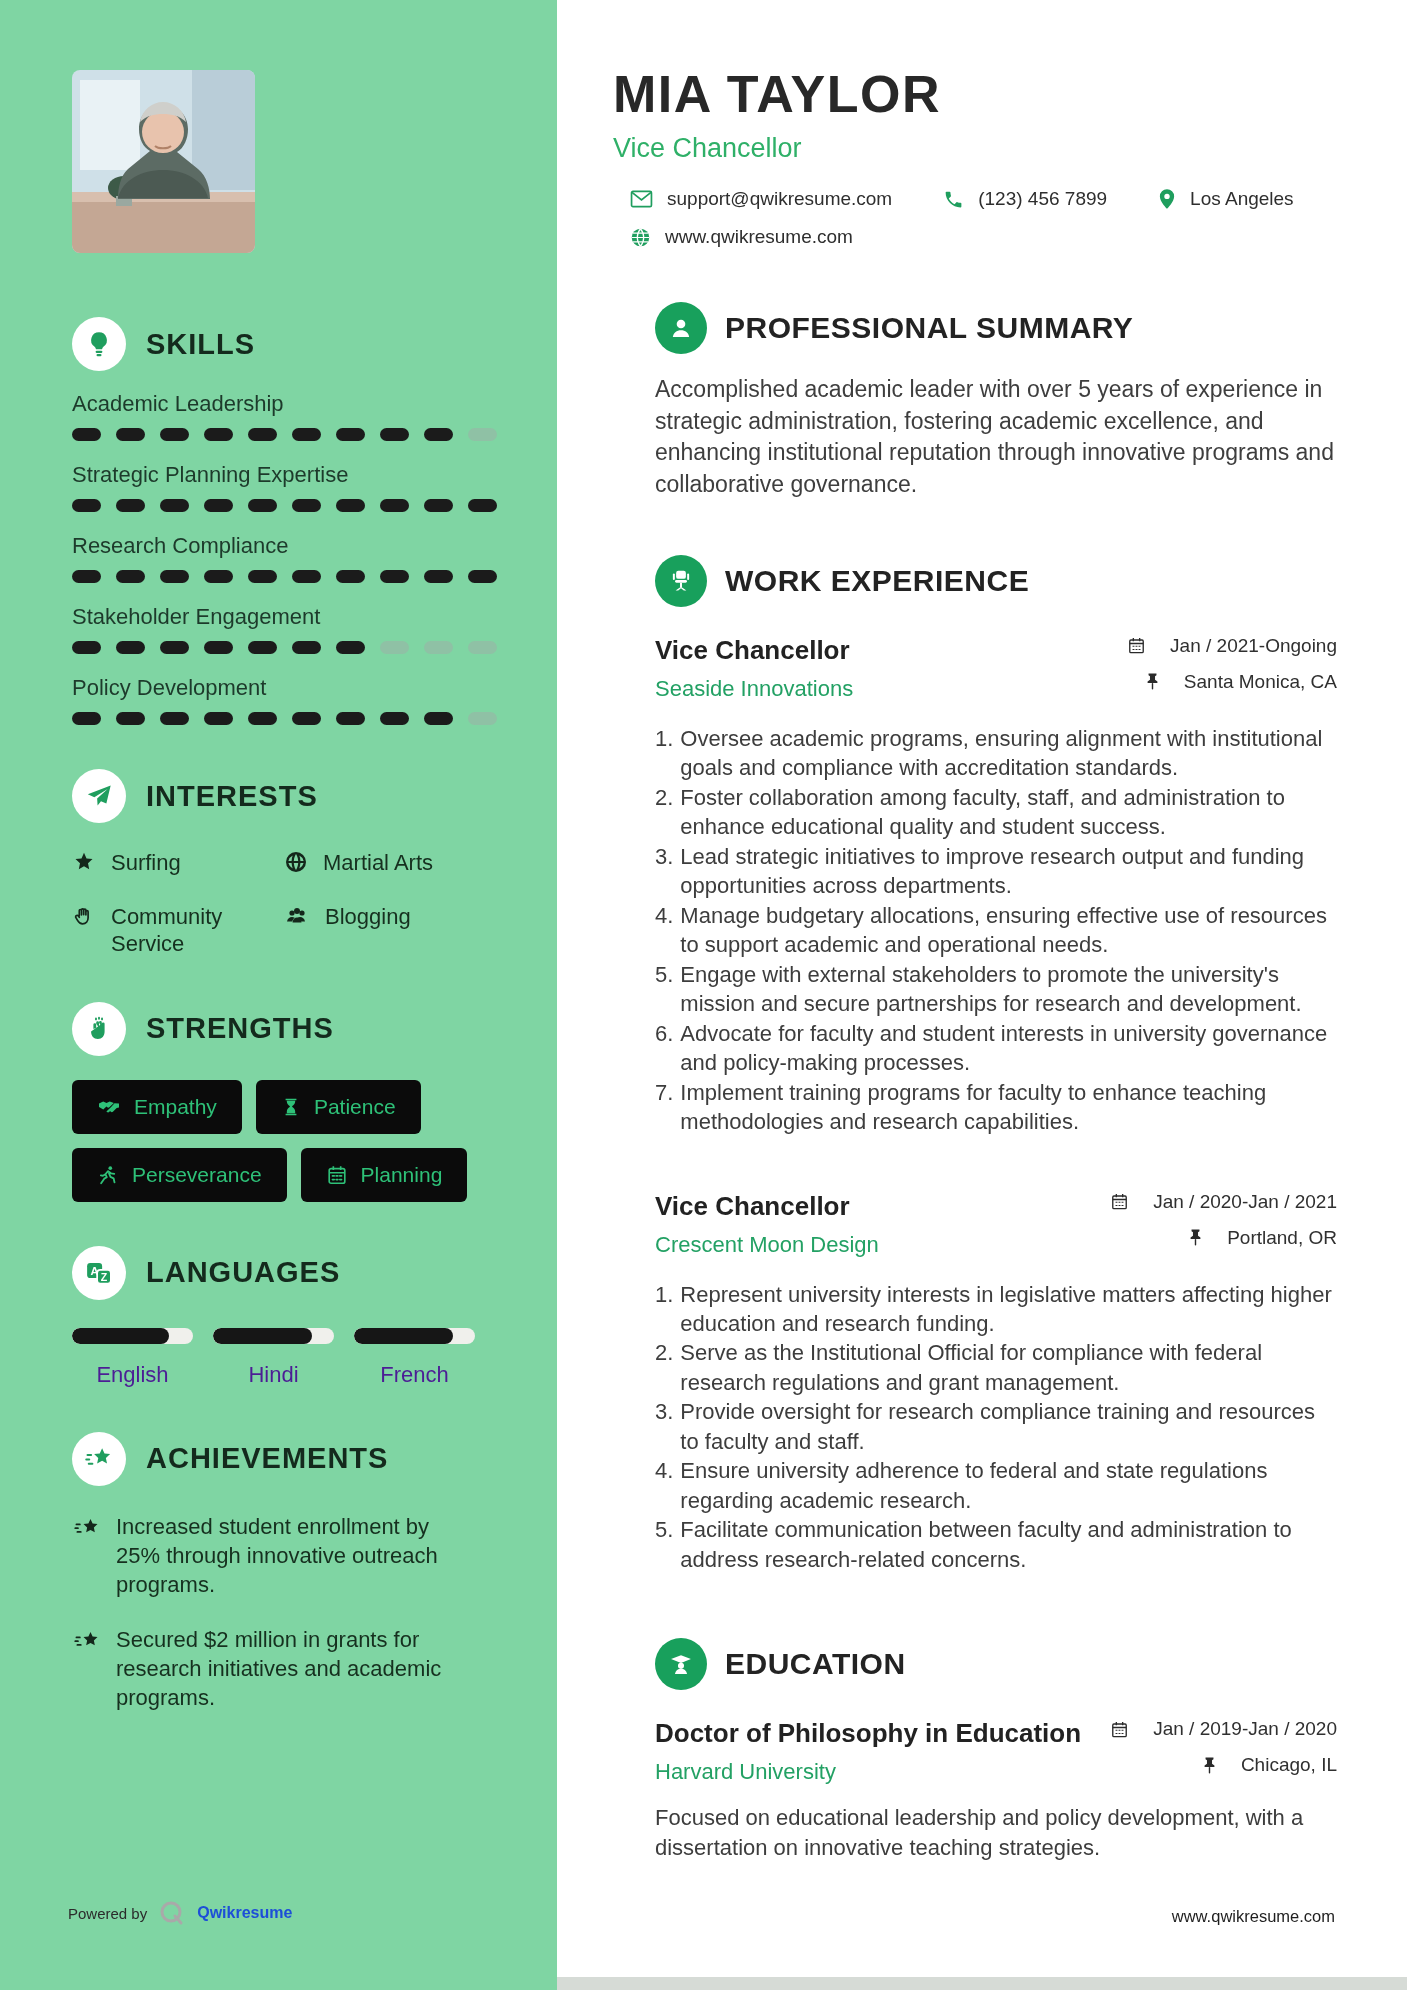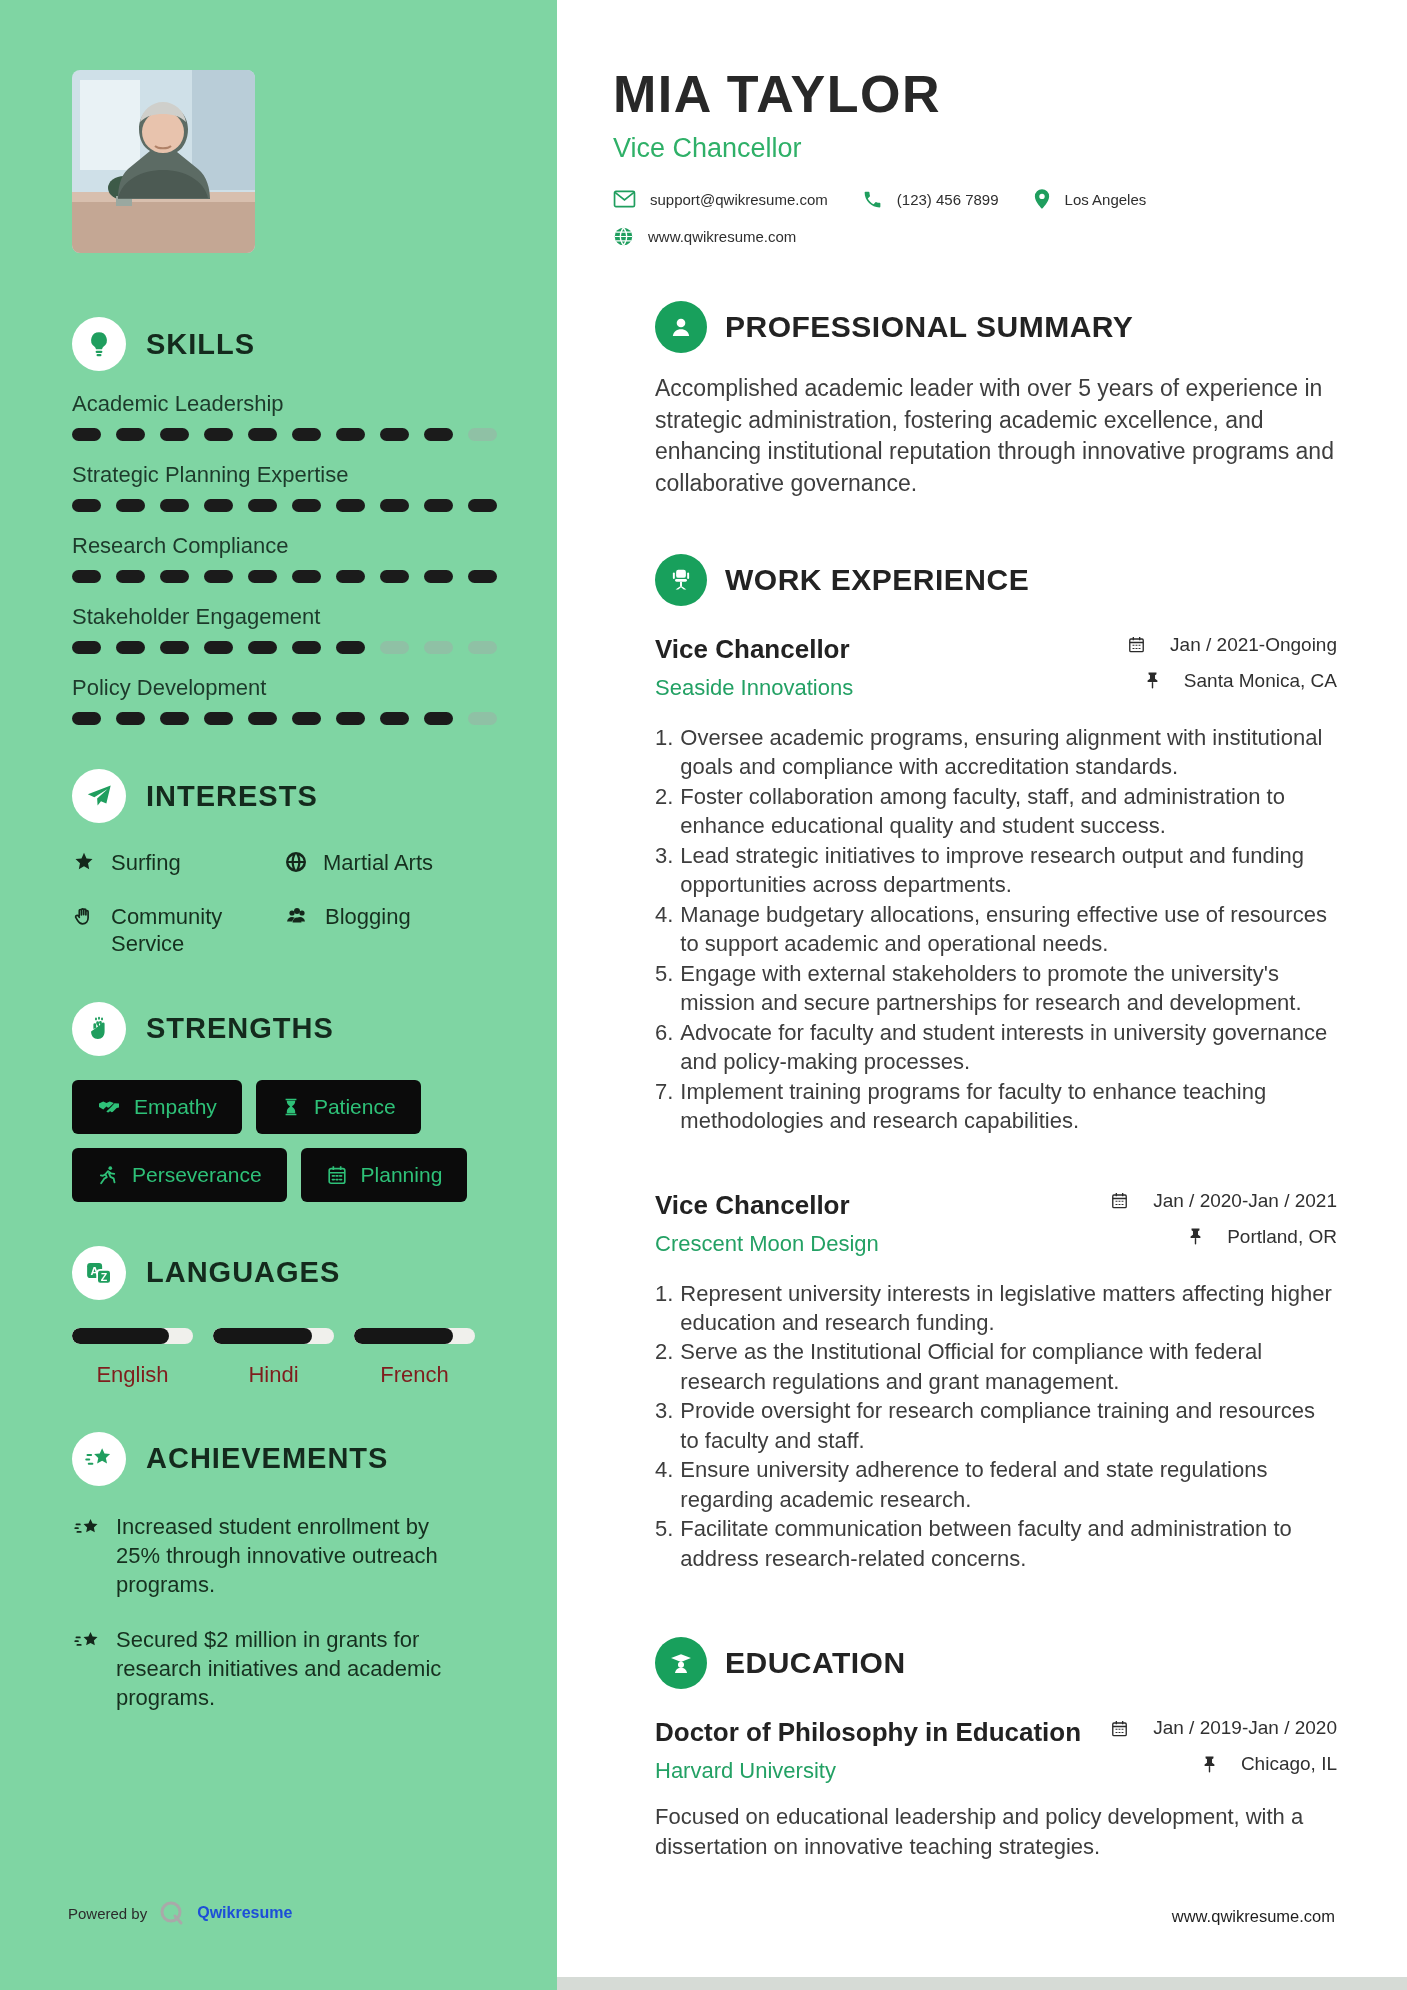--- a/index.html
+++ b/index.html
@@ -28,38 +28,38 @@
   .interest { display:flex; gap:15px; align-items:flex-start; font-size:22px; color:#16301f; line-height:1.25; }
   .interest .ico { flex:0 0 auto; margin-top:1px; }
 
   .pills { display:flex; flex-wrap:wrap; gap:14px; margin-top:24px; max-width:430px; }
   .pill { display:inline-flex; align-items:center; gap:13px; height:54px; padding:0 25px; background:#0b0b0b; border-radius:6px; color:#2ec178; font-size:21px; font-weight:500; }
 
   .langs { display:flex; gap:20px; margin-top:28px; }
   .lang { width:121px; }
   .lang-bar { height:16px; border-radius:8px; background:#f0f0ec; overflow:hidden; }
   .lang-fill { height:100%; background:#161616; border-radius:8px; }
-  .lang-name { text-align:center; margin-top:18px; font-size:22px; color:#7f1d1d; }
+  .lang-name { text-align:center; margin-top:18px; font-size:22px; color:#4c1d95; }
 
   .ach-item { display:flex; gap:14px; margin-top:26px; }
   .ach-item .ico { flex:0 0 auto; margin-top:2px; }
   .ach-text { font-size:22px; color:#16301f; line-height:1.32; max-width:330px; }
 
   .side-footer { position:absolute; left:68px; bottom:62px; display:flex; align-items:center; gap:10px; }
   .powered { font-size:15px; color:#2b2b2b; }
   .brand-link { font-size:16px; font-weight:700; color:#1d4ed8; }
 
   
   .main { position:absolute; left:557px; top:0; right:0; bottom:0; padding:64px 70px 0 56px; }
   .name { font-size:52px; font-weight:800; color:#282828; letter-spacing:1.5px; }
   .role { font-size:27px; color:#2fb068; margin-top:9px; font-weight:500; }
 
   .contact-row { display:flex; align-items:center; gap:34px; margin-top:24px; }
   .contact-row + .contact-row { margin-top:16px; }
-  .contact { display:flex; align-items:center; gap:14px; font-size:15px; color:#2e2e2e; font-weight:500; }
+  .contact { display:flex; align-items:center; gap:14px; font-size:19px; color:#2e2e2e; font-weight:500;margin-left:17px; }
 
   .section { margin-top:54px;margin-left:42px; }
   .sec-header { display:flex; align-items:center; gap:18px; }
   .sec-badge { width:52px; height:52px; border-radius:50%; background:#18a05c; display:flex; align-items:center; justify-content:center; flex:0 0 auto; }
   .sec-title { font-size:30px; font-weight:700; color:#232323; letter-spacing:0.5px; }
 
   .summary-text { margin-top:20px; font-size:23px; line-height:1.38; color:#3e3e3e; max-width:742px; }
 
   .job { margin-top:28px; }
   .job + .job { margin-top:54px; }

